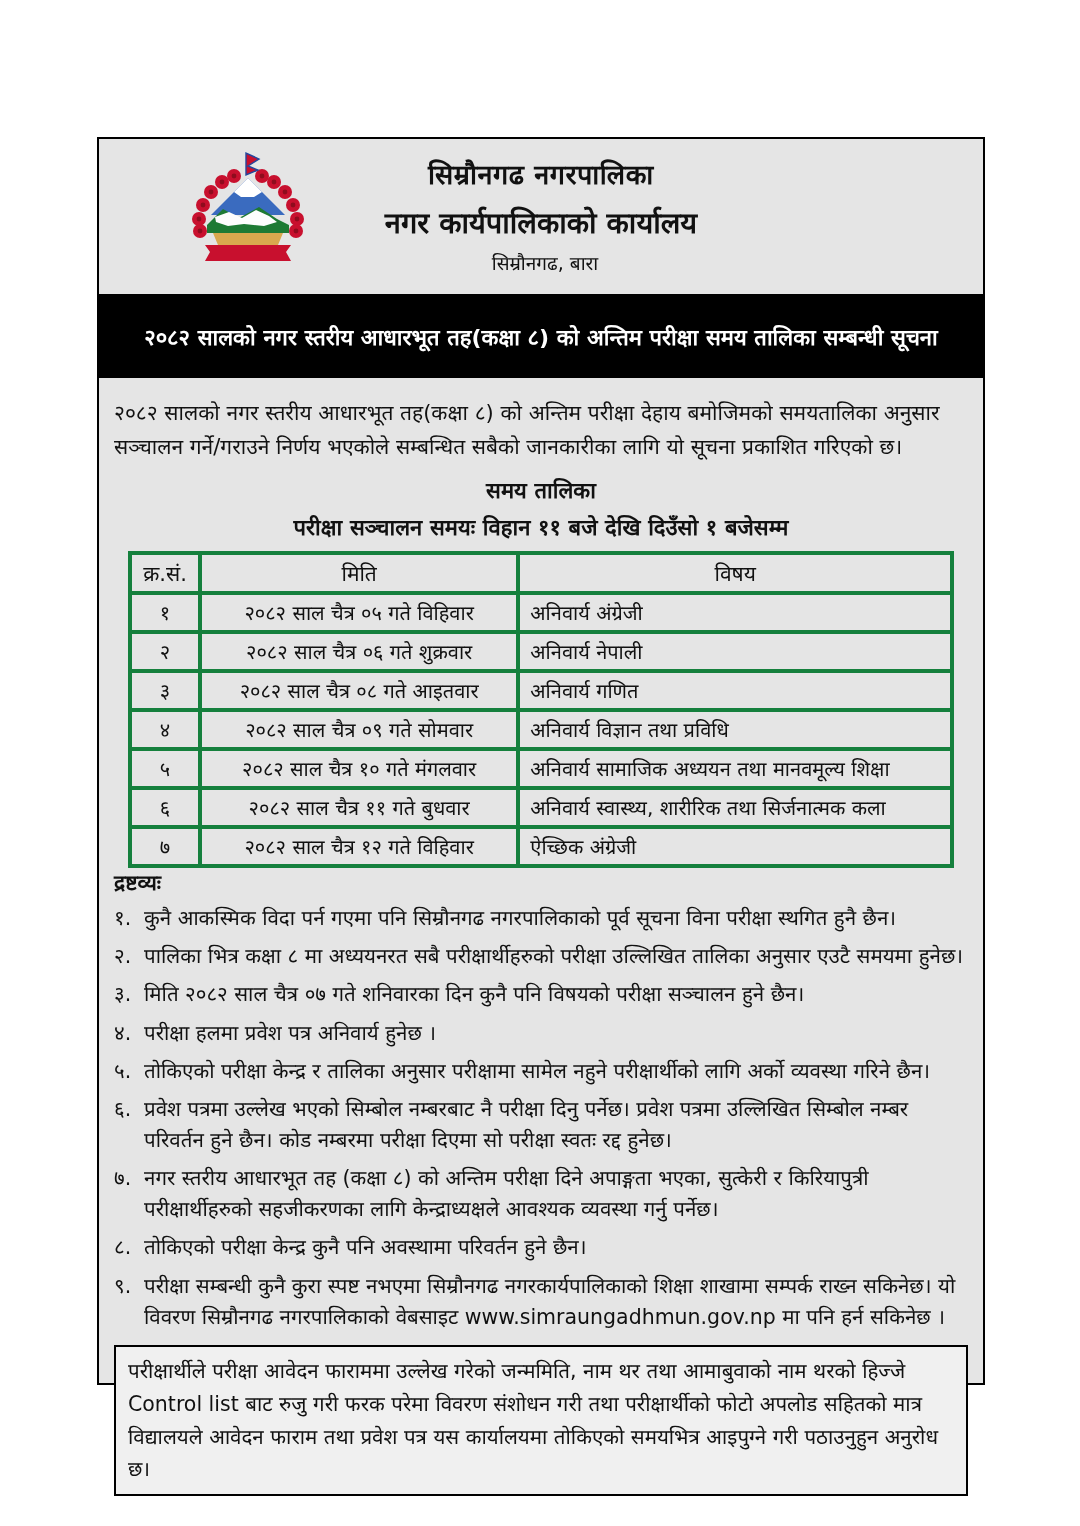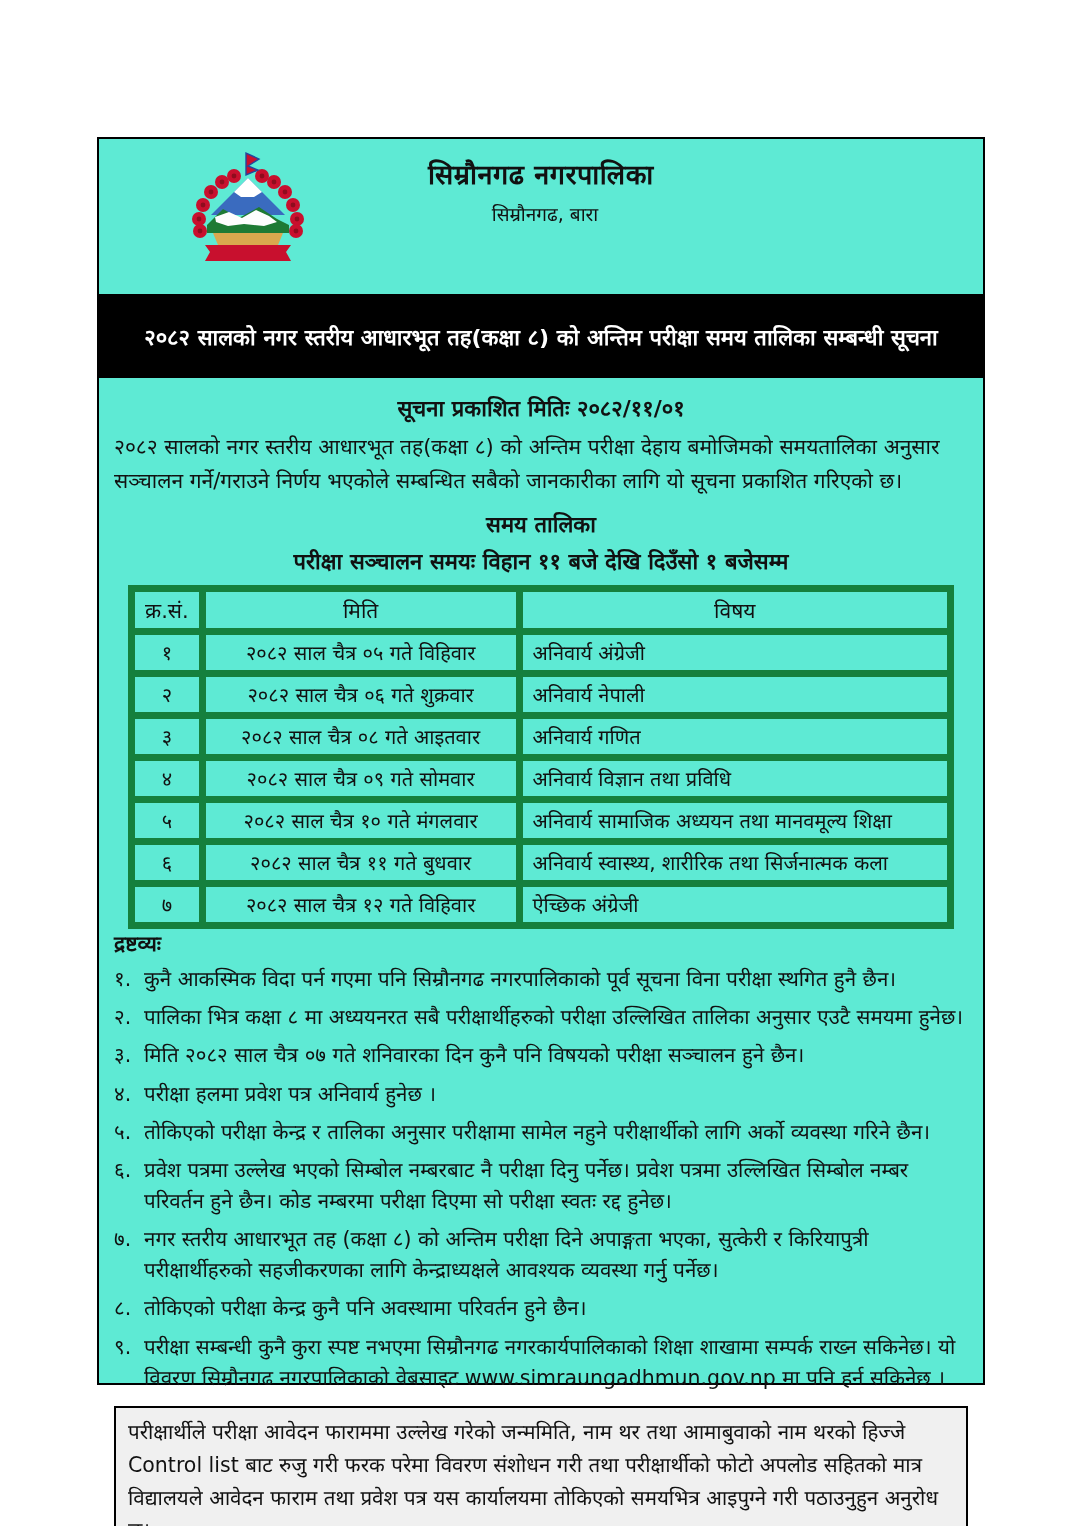--- a/index.html
+++ b/index.html
@@ -4,21 +4,21 @@
 <style>
   * { margin:0; padding:0; box-sizing:border-box; }
   html,body { background:#ffffff; }
   body {
     width:1080px; height:1526px; position:relative;
     font-family:"DejaVu Sans","Liberation Sans",sans-serif;
     color:#111;
   }
   .doc {
     position:absolute; left:97px; top:137px; width:888px; height:1248px;
-    border:2px solid #000; background:#5eead4;
+    border:2px solid #000; background:#e5e5e5;
   }
   
   .header { position:relative; height:155px; }
   .logo {
     position:absolute; left:84px; top:12px; width:130px; height:122px;
   }
   .header-text { text-align:center; padding-top:16px; }
   .h-muni   { font-size:27px; font-weight:bold; letter-spacing:.5px; }
   .h-office { font-size:29px; font-weight:bold; margin-top:10px; }
   .h-addr   { font-size:19px; margin-top:9px;padding-left:8px; }
@@ -34,21 +34,21 @@
   .pub-date { text-align:center; font-weight:bold; font-size:22px; margin-top:4px; }
   .intro { font-size:21px; line-height:1.62; margin-top:8px; text-align:left; }
   .sched-title { text-align:center; font-weight:bold; font-size:22px; margin-top:10px; }
   .sched-time  { text-align:center; font-weight:bold; font-size:22px; margin-top:7px; }
   
   table.sched {
     border-collapse:collapse; margin:10px auto 0 auto; width:826px;
     font-size:20px;
   }
   table.sched th, table.sched td {
-    border:7px solid #15803d; padding:4px 10px; height:38px; vertical-align:middle;
+    border:4px solid #15803d; padding:4px 10px; height:38px; vertical-align:middle;
   }
   table.sched th { font-weight:normal; text-align:center; font-size:21px; }
   td.c-sn { width:70px; text-align:center; }
   td.c-date { width:320px; text-align:center; padding-left:16px; }
   td.c-sub { width:436px; text-align:left; padding-left:12px; }
   
   .notes-heading { font-size:21px; font-weight:600; }
   .notes { margin-top:6px; }
   .note { display:flex; font-size:20.5px; line-height:1.52; margin-top:7px; }
   .note .n-num { flex:0 0 30px; }
@@ -106,29 +106,29 @@
 
         <path d="M32,66 L46,61 L59,67 L73,59 L86,65 L94,71 L81,75 L61,73 L45,75 L33,71 Z" fill="#fdfdfd"></path>
 
         <polygon points="30,82 100,82 95,94 35,94" fill="#d9a84e"></polygon>
 
         <path d="M22,94 L108,94 L103,101 L108,110 L22,110 L27,101 Z" fill="#c8102e"></path>
       </svg>
     </div>
     <div class="header-text">
       <div class="h-muni">सिम्रौनगढ नगरपालिका</div>
+      <div class="h-office">नगर कार्यपालिकाको कार्यालय</div>
       <div class="h-addr">सिम्रौनगढ, बारा</div>
     </div>
   </div>
 
   <div class="banner">२०८२ सालको नगर स्तरीय आधारभूत तह(कक्षा ८) को अन्तिम परीक्षा समय तालिका सम्बन्धी सूचना</div>
 
   <div class="content">
 
-    <div class="pub-date">सूचना प्रकाशित मितिः २०८२/११/०१</div>
     <p class="intro">२०८२ सालको नगर स्तरीय आधारभूत तह(कक्षा ८) को अन्तिम परीक्षा देहाय बमोजिमको समयतालिका अनुसार सञ्चालन गर्ने/गराउने निर्णय भएकोले सम्बन्धित सबैको जानकारीका लागि यो सूचना प्रकाशित गरिएको छ।</p>
 
     <div class="sched-title">समय तालिका</div>
     <div class="sched-time">परीक्षा सञ्चालन समयः विहान ११ बजे देखि दिउँसो १ बजेसम्म</div>
 
     <table class="sched">
       <thead>
         <tr>
           <th>क्र.सं.</th>
           <th>मिति</th>

